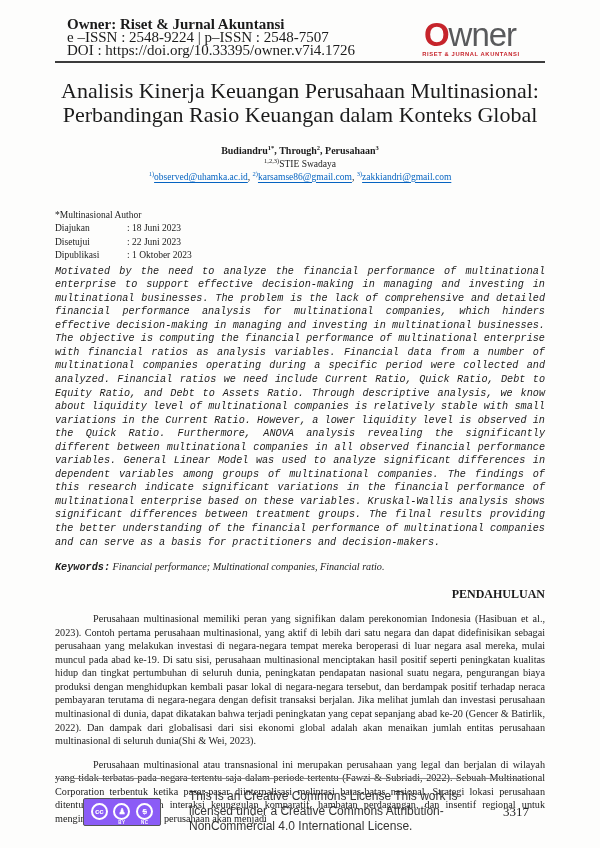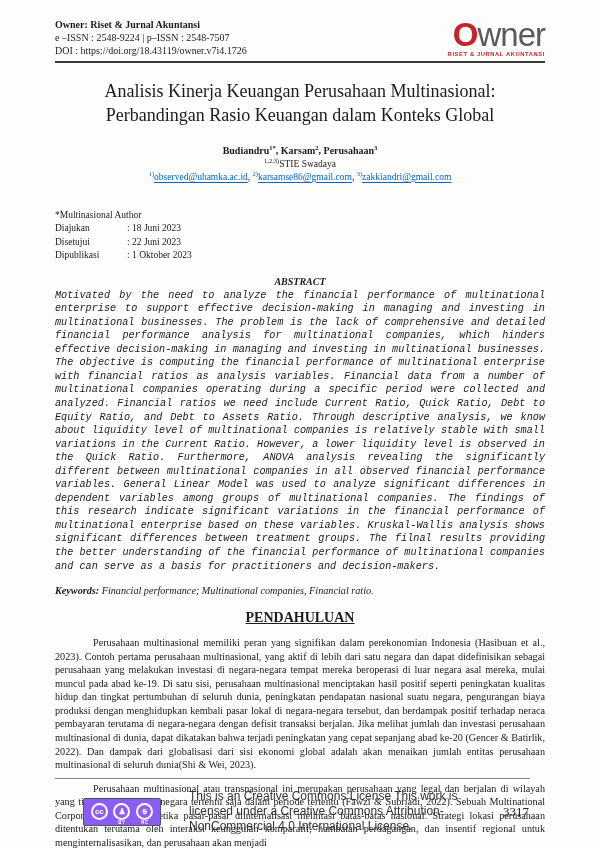--- a/index.html
+++ b/index.html
@@ -11,58 +11,58 @@
     margin: 0 auto;
     background: #fdfdfc;
     font-family: "Liberation Serif", serif;
     color: #1b1b1b;
     overflow: hidden;
   }
   .content { padding: 18px 55px 0 55px; }
 
   
   .header-row { display: flex; justify-content: space-between; align-items: flex-start; }
-  .header-meta { font-size: 10px; line-height: 13px; }
+  .header-meta { font-size: 15px; line-height: 13px; margin-left: 12px; }
   .header-meta .jname { font-weight: bold; }
-  .logo-block { text-align: right; padding-top: 2px; width: 150px; }
+  .logo-block { text-align: center; padding-top: 2px; width: 150px; }
   .logo-word { font-family: "Liberation Sans", sans-serif; font-size: 33px; line-height: 30px; letter-spacing: -1px; }
   .logo-o { color: #c6242b; font-weight: bold; }
   .logo-rest { color: #595a5c; }
   .logo-sub { font-family: "Liberation Sans", sans-serif; font-size: 5.8px; color: #c6242b; letter-spacing: 0.6px; font-weight: bold; margin-top: 1px; padding-left: 2px; }
   .header-rule { border: none; border-top: 2px solid #3c3c3c; margin-top: 4px; }
 
   
   .paper-title {
     margin: 16px auto 0 auto;
     max-width: 478px;
     text-align: center;
-    font-size: 18px;
+    font-size: 22px;
     line-height: 24px;
     font-weight: normal;
   }
   .authors-line { text-align: center; margin-top: 17px; font-size: 10px; font-weight: bold; }
   .authors-line sup, .affil-line sup, .emails-line sup { font-size: 6.5px; }
   .affil-line { text-align: center; font-size: 9.5px; margin-top: 1px; }
   .emails-line { text-align: center; font-size: 9.5px; margin-top: 1px; }
   .email-link { color: #0563c1; text-decoration: underline; }
   .emails-line sup { color: #0563c1; }
 
   
   .corr-block { margin-top: 26px; font-size: 9.5px; line-height: 13.5px; }
   .corr-row { display: flex; font-family: Liberation Serif, serif; }
   .corr-label { width: 72px; }
 
   
   .abstract-heading { text-align: center; font-weight: bold; font-style: italic; font-size: 10px; margin-top: 13px; }
   .abstract-body { font-style: italic; font-size: 10.2px; line-height: 13.55px; text-align: justify; margin-top: 2px; font-family: Liberation Mono, monospace; }
   .keywords-line { font-style: italic; font-size: 10.2px; margin-top: 12px; }
-  .keywords-label { font-weight: bold; }
+  .keywords-label { font-weight: bold; font-family: Liberation Mono, monospace; }
 
   
-  .section-heading { text-align: center; font-weight: bold; font-size: 14px; margin-top: 14px; text-decoration: underline; }
+  .section-heading { text-align: right; font-weight: bold; font-size: 12px; margin-top: 14px; }
   .body-para { font-size: 10.2px; line-height: 13.55px; text-align: justify; text-indent: 38px; margin-top: 10px; }
 
   
   .footer { position: absolute; left: 55px; right: 55px; bottom: 14px; }
   .footer-rule { border: none; border-top: 1.5px solid #8a8a8a; width: 475px; margin-bottom: 10px; }
   .footer-row { display: flex; align-items: center; }
   .cc-badge {
     width: 78px; height: 28px; background: #8b5cf6; border: 1px solid #555; border-radius: 2px;
     display: flex; align-items: center; justify-content: space-around; padding: 0 4px;
     margin-left: 28px; flex-shrink: 0;
@@ -86,32 +86,32 @@
 </head>
 <body>
 
 <div class="page">
   <div class="content">
 
     <div class="header-row">
       <div class="header-meta">
         <div class="jname">Owner: Riset &amp; Jurnal Akuntansi</div>
         <div>e –ISSN : 2548-9224 | p–ISSN : 2548-7507</div>
-        <div>DOI : https://doi.org/18.43119/owner.v7i4.1726</div>
+        <div>DOI : https://doi.org/10.33395/owner.v7i4.1726</div>
       </div>
       <div class="logo-block">
         <div class="logo-word"><span class="logo-o">O</span><span class="logo-rest">wner</span></div>
         <div class="logo-sub">RISET &amp; JURNAL AKUNTANSI</div>
       </div>
     </div>
     <hr class="header-rule">
 
     <h1 class="paper-title">Analisis Kinerja Keuangan Perusahaan Multinasional: Perbandingan Rasio Keuangan dalam Konteks Global</h1>
 
-    <div class="authors-line"><span>Budiandru</span><sup>1*</sup><span>, </span><span>Karsam</span><sup>2</sup><span>, </span><span>Perusahaan</span><sup>3</sup></div>
+    <div class="authors-line"><span>Budiandru</span><sup>1*</sup><span>, </span><span>Through</span><sup>2</sup><span>, </span><span>Perusahaan</span><sup>3</sup></div>
 
     <div class="affil-line"><sup>1,2,3)</sup><span>STIE Swadaya</span></div>
 
     <div class="emails-line"><sup>1)</sup><a class="email-link">observed@uhamka.ac.id</a><span>, </span><sup>2)</sup><a class="email-link">karsamse86@gmail.com</a><span>, </span><sup>3)</sup><a class="email-link">zakkiandri@gmail.com</a></div>
 
     <div class="corr-block">
       <div>*Multinasional Author</div>
       <div class="corr-row">
         <span class="corr-label">Diajukan</span>
         <span>: 18 Juni 2023</span>
@@ -119,21 +119,20 @@
       <div class="corr-row">
         <span class="corr-label">Disetujui</span>
         <span>: 22 Juni 2023</span>
       </div>
       <div class="corr-row">
         <span class="corr-label">Dipublikasi</span>
         <span>: 1 Oktober 2023</span>
       </div>
     </div>
 
-    <div class="abstract-heading">ABSTRACT</div>
     <div class="abstract-body">Motivated by the need to analyze the financial performance of multinational enterprise to support effective decision-making in managing and investing in multinational businesses. The problem is the lack of comprehensive and detailed financial performance analysis for multinational companies, which hinders effective decision-making in managing and investing in multinational businesses. The objective is computing the financial performance of multinational enterprise with financial ratios as analysis variables. Financial data from a number of multinational companies operating during a specific period were collected and analyzed. Financial ratios we need include Current Ratio, Quick Ratio, Debt to Equity Ratio, and Debt to Assets Ratio. Through descriptive analysis, we know about liquidity level of multinational companies is relatively stable with small variations in the Current Ratio. However, a lower liquidity level is observed in the Quick Ratio. Furthermore, ANOVA analysis revealing the significantly different between multinational companies in all observed financial performance variables. General Linear Model was used to analyze significant differences in dependent variables among groups of multinational companies. The findings of this research indicate significant variations in the financial performance of multinational enterprise based on these variables. Kruskal-Wallis analysis shows significant differences between treatment groups. The filnal results providing the better understanding of the financial performance of multinational companies and can serve as a basis for practitioners and decision-makers.</div>
     <div class="keywords-line"><span class="keywords-label">Keywords:</span><span> Financial performance; Multinational companies, Financial ratio.</span></div>
 
     <div class="section-heading">PENDAHULUAN</div>
     <p class="body-para">Perusahaan multinasional memiliki peran yang signifikan dalam perekonomian Indonesia (Hasibuan et al., 2023). Contoh pertama perusahaan multinasional, yang aktif di lebih dari satu negara dan dapat didefinisikan sebagai perusahaan yang melakukan investasi di negara-negara tempat mereka beroperasi di luar negara asal mereka, mulai muncul pada abad ke-19. Di satu sisi, perusahaan multinasional menciptakan hasil positif seperti peningkatan kualitas hidup dan tingkat pertumbuhan di seluruh dunia, peningkatan pendapatan nasional suatu negara, pengurangan biaya produksi dengan menghidupkan kembali pasar lokal di negara-negara tersebut, dan berdampak positif terhadap neraca pembayaran terutama di negara-negara dengan defisit transaksi berjalan. Jika melihat jumlah dan investasi perusahaan multinasional di dunia, dapat dikatakan bahwa terjadi peningkatan yang cepat sepanjang abad ke-20 (Gencer &amp; Batirlik, 2022). Dan dampak dari globalisasi dari sisi ekonomi global adalah akan menaikan jumlah entitas perusahaan multinasional di seluruh dunia(Shi &amp; Wei, 2023).</p>
     <p class="body-para">Perusahaan multinasional atau transnasional ini merupakan perusahaan yang legal dan berjalan di wilayah yang tidak terbatas pada negara tertentu saja dalam periode tertentu (Fawzi &amp; Subriadi, 2022). Sebuah Multinational Corporation terbentuk ketika pasar-pasar diinternalisasi melintasi batas-batas nasional. Strategi lokasi perusahaan ditentukan terutama oleh interaksi keunggulan komparatif, hambatan perdagangan, dan insentif regional untuk menginternalisasikan, dan perusahaan akan menjadi</p>
 
   </div>
 
   <div class="footer">

